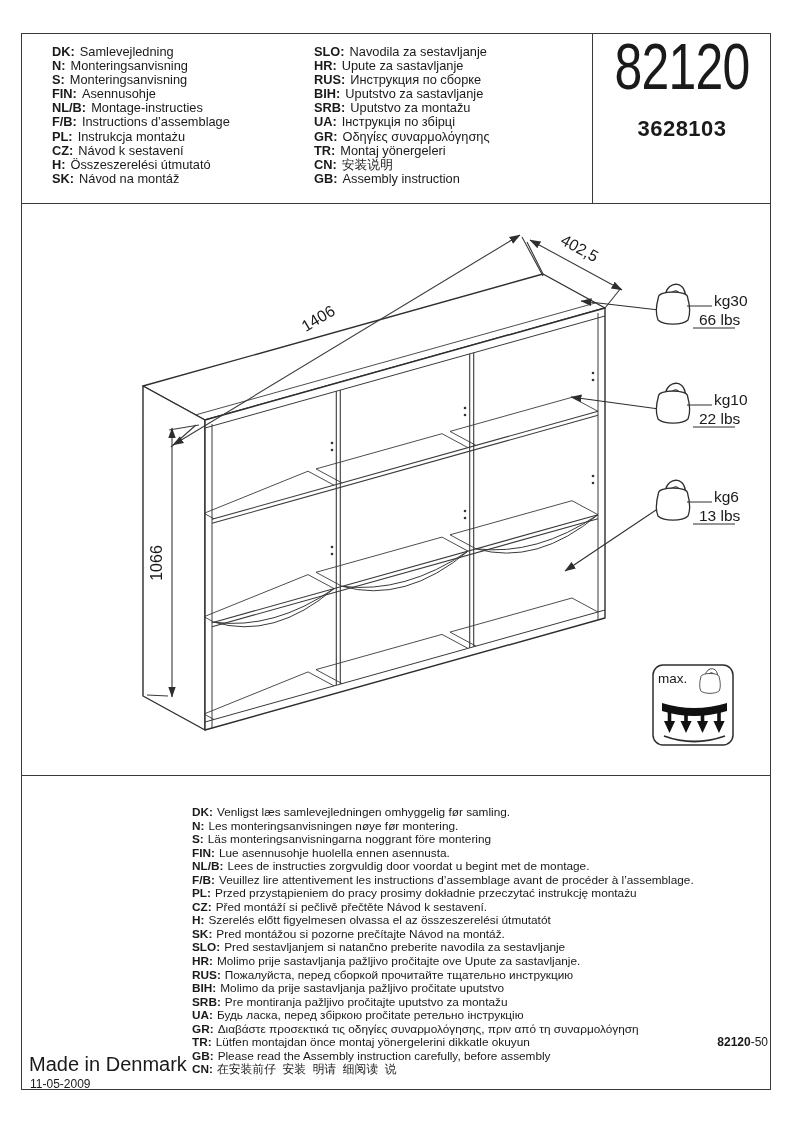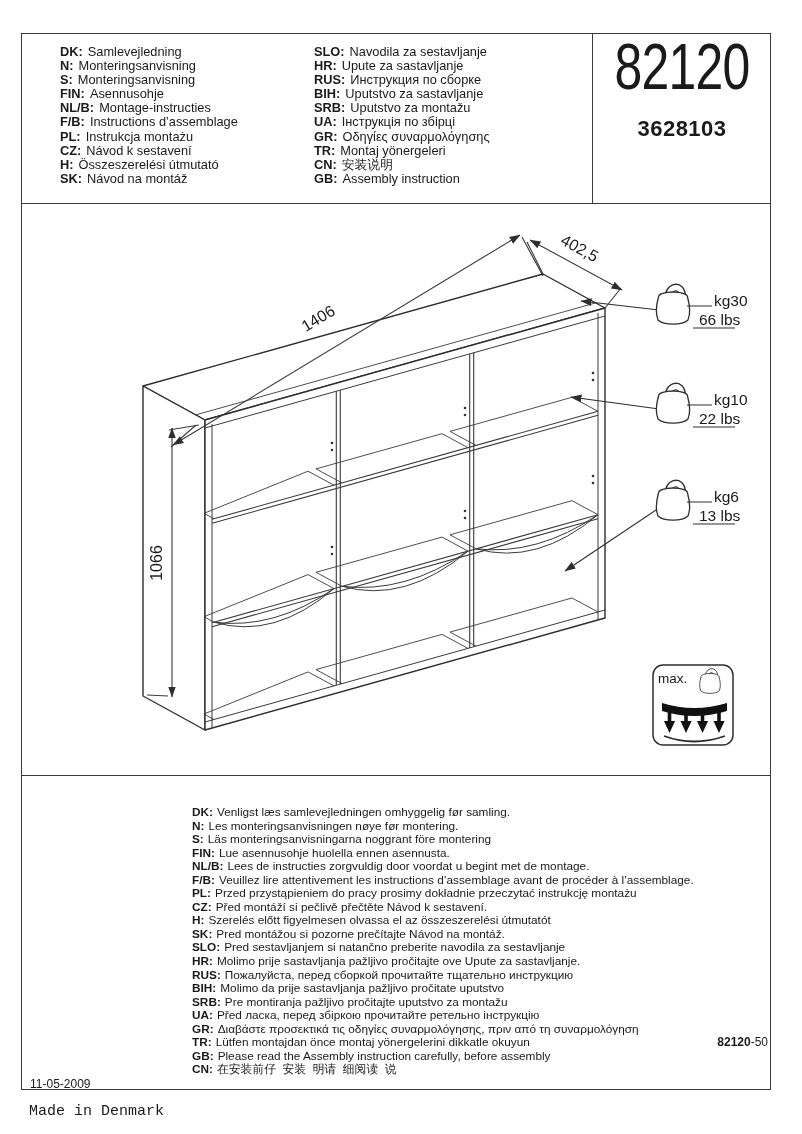--- a/index.html
+++ b/index.html
@@ -5,21 +5,21 @@
   html,body{margin:0;padding:0;background:#e8e8e8;}
   .page{position:relative;width:802px;height:1134px;background:#ffffff;overflow:hidden;
         font-family:"Liberation Sans","DejaVu Sans",sans-serif;color:#1a1a1a;}
   .outer-border{position:absolute;left:21px;top:33px;width:748px;height:1055px;
         border:1.5px solid #3a3a3a;}
   .hline{position:absolute;left:21px;width:749px;border-top:1.4px solid #3a3a3a;}
   .vline{position:absolute;top:33px;height:170px;border-left:1.4px solid #3a3a3a;}
 
   .lang-col{position:absolute;top:45px;font-size:12.8px;line-height:14.1px;white-space:nowrap;}
   .lang-col b{margin-right:5px;}
-  .col1{left:60px;}
+  .col1{left:52px;}
   .col2{left:314px;}
 
   .product-cell{position:absolute;left:593px;top:36px;width:178px;text-align:center;}
   .product-number{font-size:64px;font-weight:400;letter-spacing:-1px;
         transform:scaleX(0.78);transform-origin:50% 0;line-height:62px;}
   .article-number{margin-top:18px;font-size:22px;font-weight:bold;letter-spacing:0.5px;}
 
   .drawing{position:absolute;left:21px;top:203px;}
   .drawing svg{display:block;}
   svg *{vector-effect:none;}
@@ -29,21 +29,21 @@
   .dim{stroke:#3a3a3a;fill:none;}
   .dim-text{font-size:16px;fill:#1a1a1a;}
   .wt-text{font-size:15.5px;fill:#1a1a1a;}
   .max-text{font-size:13.5px;fill:#1a1a1a;}
   .blackfill{fill:#111;stroke:none;}
 
   .instructions{position:absolute;left:192px;top:806px;font-size:11.8px;line-height:13.55px;white-space:nowrap;}
   .instructions b{margin-right:4px;}
   .instructions span{white-space:pre-wrap;}
 
-  .made-in{position:absolute;left:29px;top:1103px;font-size:15px;font-family:Liberation Mono, monospace;}
+  .made-in{position:absolute;left:29px;top:1053px;font-size:20px;}
   .print-date{position:absolute;left:30px;top:1077px;font-size:12px;}
   .doc-number{position:absolute;left:620px;top:1035px;width:148px;text-align:right;font-size:12px;}
 </style>
 </head>
 <body>
 
 <div class="page">
 
   <div class="outer-border"></div>
   <div class="hline" style="top:203px;"></div>
@@ -222,21 +222,21 @@
       <div><b>F/B:</b><span>Veuillez lire attentivement les instructions d’assemblage avant de procéder à l’assemblage.</span></div>
       <div><b>PL:</b><span>Przed przystąpieniem do pracy prosimy dokładnie przeczytać instrukcję montażu</span></div>
       <div><b>CZ:</b><span>Před montáží si pečlivě přečtěte Návod k sestavení.</span></div>
       <div><b>H:</b><span>Szerelés előtt figyelmesen olvassa el az összeszerelési útmutatót</span></div>
       <div><b>SK:</b><span>Pred montážou si pozorne prečítajte Návod na montáž.</span></div>
       <div><b>SLO:</b><span>Pred sestavljanjem si natančno preberite navodila za sestavljanje</span></div>
       <div><b>HR:</b><span>Molimo prije sastavljanja pažljivo pročitajte ove Upute za sastavljanje.</span></div>
       <div><b>RUS:</b><span>Пожалуйста, перед сборкой прочитайте тщательно инструкцию</span></div>
       <div><b>BIH:</b><span>Molimo da prije sastavljanja pažljivo pročitate uputstvo</span></div>
       <div><b>SRB:</b><span>Pre montiranja pažljivo pročitajte uputstvo za montažu</span></div>
-      <div><b>UA:</b><span>Před ласка, перед збіркою прочитайте ретельно інструкцію</span></div>
+      <div><b>UA:</b><span>Будь ласка, перед збіркою pročitate ретельно інструкцію</span></div>
       <div><b>GR:</b><span>Διαβάστε προσεκτικά τις οδηγίες συναρμολόγησης, πριν από τη συναρμολόγηση</span></div>
       <div><b>TR:</b><span>Lütfen montajdan önce montaj yönergelerini dikkatle okuyun</span></div>
       <div><b>GB:</b><span>Please read the Assembly instruction carefully, before assembly</span></div>
       <div><b>CN:</b><span>在安装前仔  安装  明请  细阅读  说</span></div>
     </div>
 
   <div class="made-in">Made in Denmark</div>
   <div class="print-date">11-05-2009</div>
   <div class="doc-number">
     <b>82120</b><span>-50</span>

